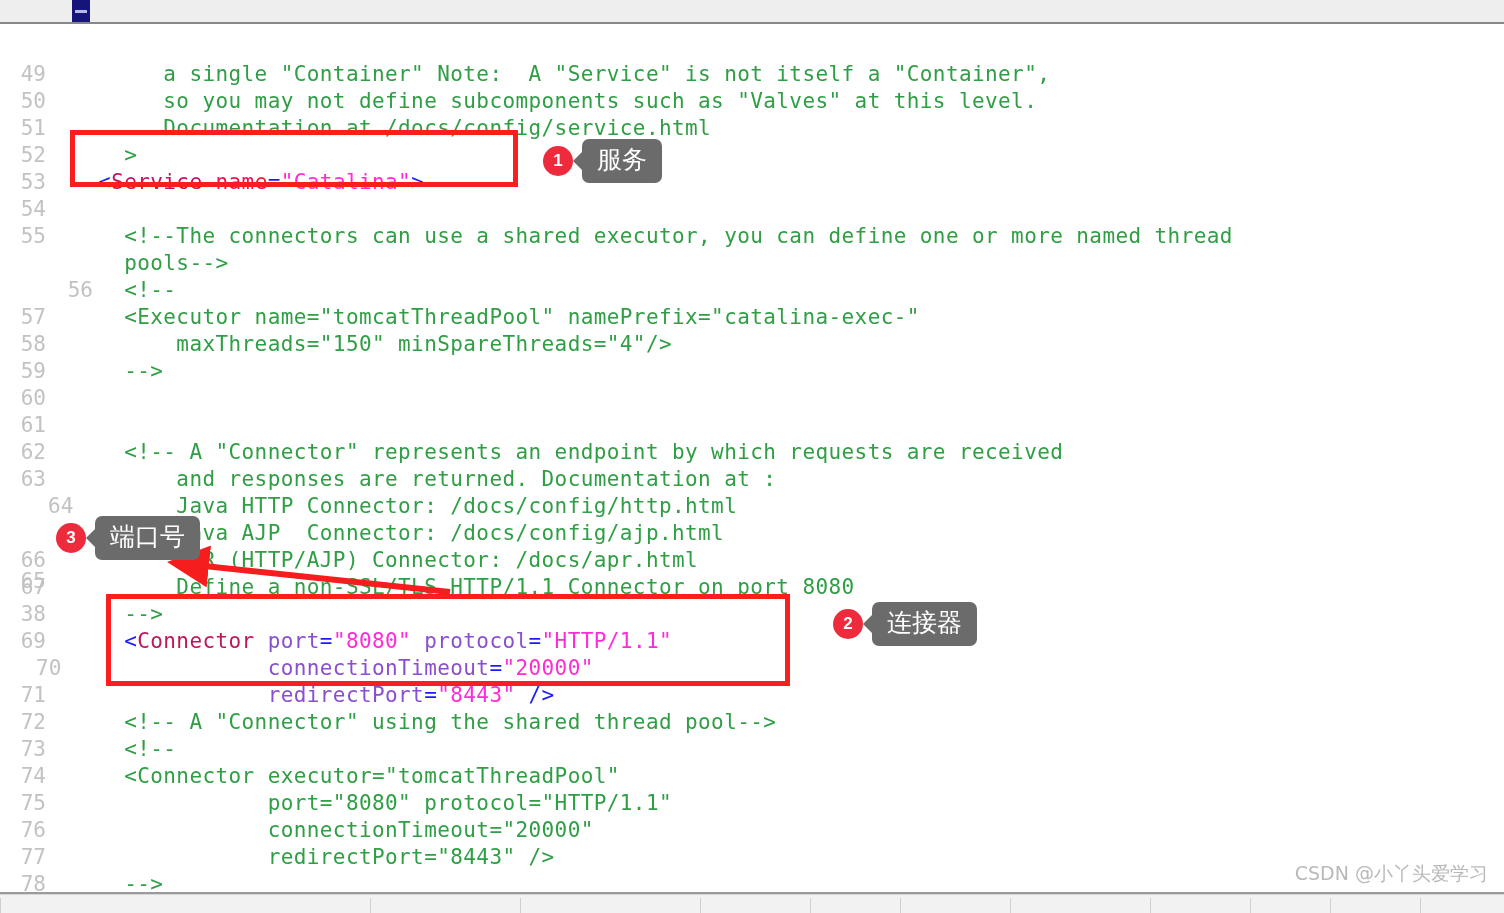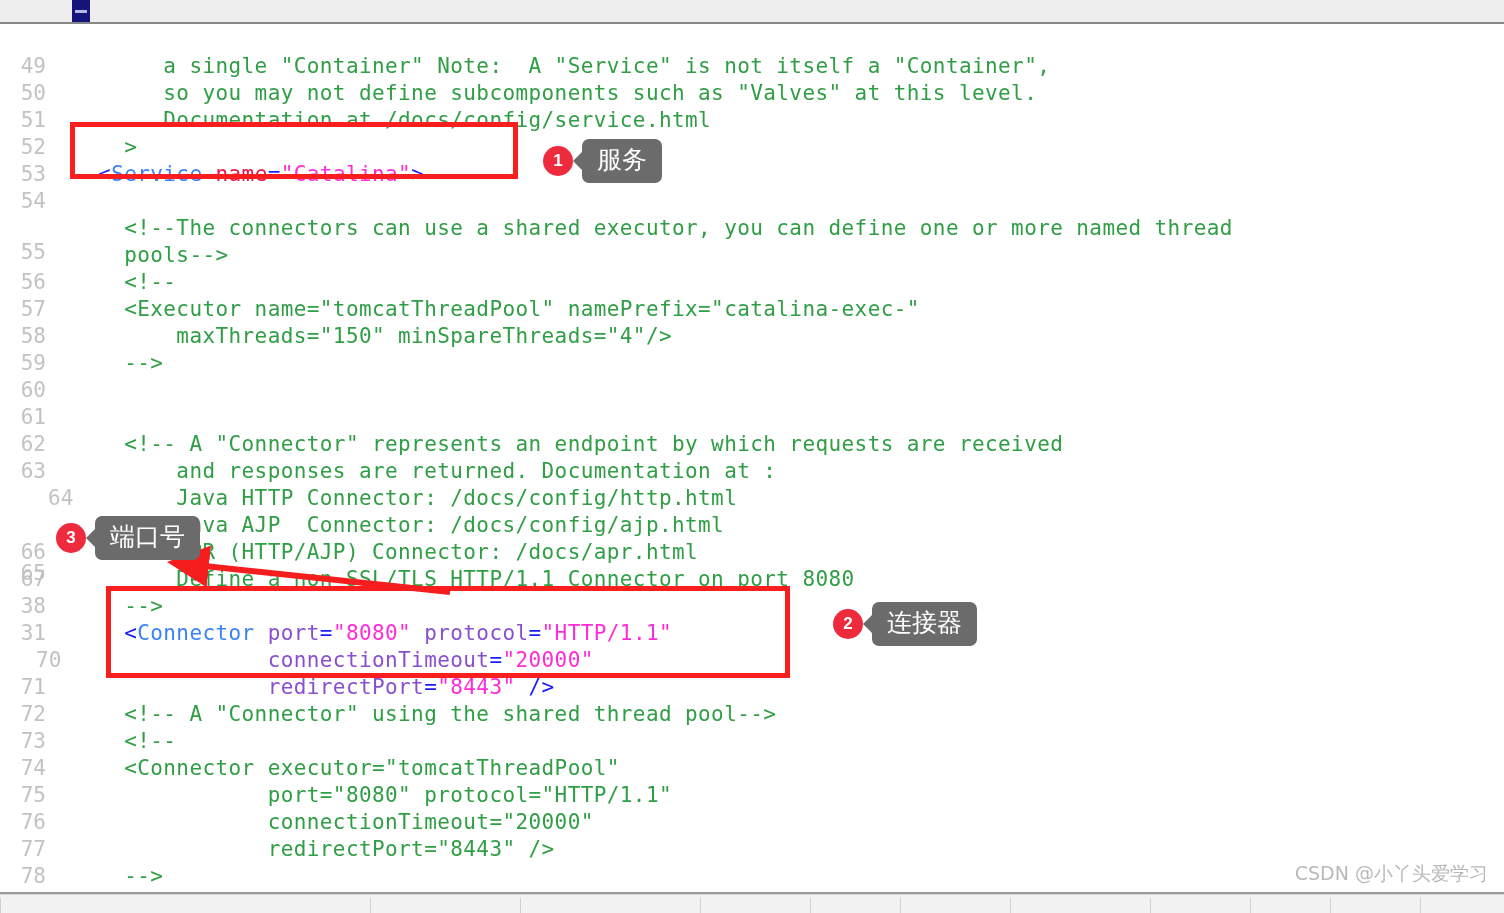--- a/index.html
+++ b/index.html
@@ -30,42 +30,42 @@
     position:absolute; left:72px; top:0; width:18px; height:22px;
     background:#14147a;
   }
   #ruler-caret-bar {
     position:absolute; left:3px; top:10px; width:12px; height:3px;
     background:#b8b8e8;
   }
 
   
   #editor {
-    position:absolute; left:0; top:24px; width:1333px; height:865px;
+    position:absolute; left:0; top:32px; width:1333px; height:865px;
     background:#ffffff;
   }
   .gutter-line {
     position:absolute; left:0; width:60px;
     text-align:right;
     font-family:"DejaVu Sans Mono", monospace;
     font-size:21px;
     color:#c2c2c2;
     padding-right:14px;
     user-select:none;
   }
   .code-line {
     position:absolute; left:72px;
     white-space:pre;
     font-family:"DejaVu Sans Mono", monospace;
     font-size:21px;
     letter-spacing:0.4px;
   }
   .cm { color:#2f9e44; }        
   .pn { color:#1a1aff; }        
-  .tg { color:#3b82f6;margin-top:38px; }        
+  .tg { color:#be185d;margin-top:38px; }        
   .at { color:#e8174b; }        
   .av { color:#8a4fd0; }        
   .eq { color:#1a1aff; }        
   .st { color:#ff2bd6; }        
 
   
   .redbox {
     position:absolute;
     border:5px solid #fa1e1e;
     background:transparent;
@@ -131,35 +131,35 @@
 </div>
 
 <div id="editor">
   <div id="gutter-host">
       <div class="gutter-line" style="top: 30px;">49</div>
       <div class="gutter-line" style="top: 57px;">50</div>
       <div class="gutter-line" style="top: 84px;">51</div>
       <div class="gutter-line" style="top: 111px;">52</div>
       <div class="gutter-line" style="top: 138px;">53</div>
       <div class="gutter-line" style="top: 165px;">54</div>
-      <div class="gutter-line" style="top: 192px; margin-top: 24px;">55</div>
-      <div class="gutter-line" style="top: 246px;">56</div>
+      <div class="gutter-line" style="top: 192px;">55</div>
+      <div class="gutter-line" style="top: 246px; margin-left: 47px;">56</div>
       <div class="gutter-line" style="top: 273px;">57</div>
       <div class="gutter-line" style="top: 300px;">58</div>
       <div class="gutter-line" style="top: 327px;">59</div>
       <div class="gutter-line" style="top: 354px;">60</div>
       <div class="gutter-line" style="top: 381px;">61</div>
       <div class="gutter-line" style="top: 408px;">62</div>
       <div class="gutter-line" style="top: 435px;">63</div>
       <div class="gutter-line" style="top: 462px; padding-left: 48px;">64</div>
       <div class="gutter-line" style="top: 489px; margin-top: 48px;">65</div>
       <div class="gutter-line" style="top: 516px;">66</div>
       <div class="gutter-line" style="top: 543px;">67</div>
       <div class="gutter-line" style="top: 570px;">38</div>
-      <div class="gutter-line" style="top: 597px;">31</div>
+      <div class="gutter-line" style="top: 597px;">69</div>
       <div class="gutter-line" style="top: 624px; padding-left: 36px;">70</div>
       <div class="gutter-line" style="top: 651px;">71</div>
       <div class="gutter-line" style="top: 678px;">72</div>
       <div class="gutter-line" style="top: 705px;">73</div>
       <div class="gutter-line" style="top: 732px;">74</div>
       <div class="gutter-line" style="top: 759px;">75</div>
       <div class="gutter-line" style="top: 786px;">76</div>
       <div class="gutter-line" style="top: 813px;">77</div>
       <div class="gutter-line" style="top: 840px;">78</div>
     </div>

